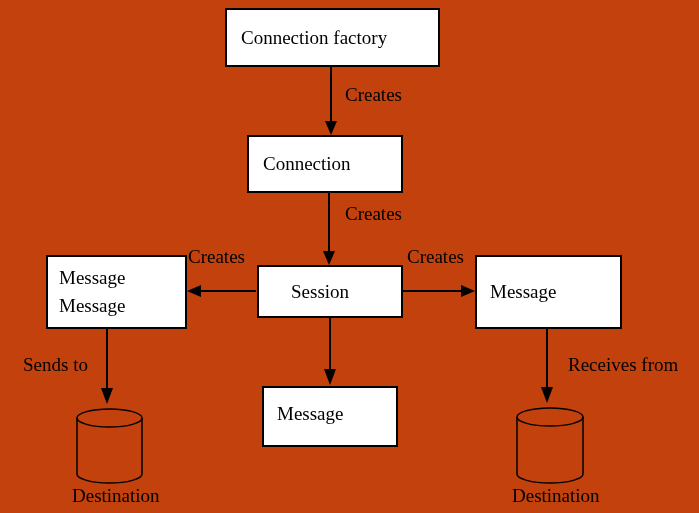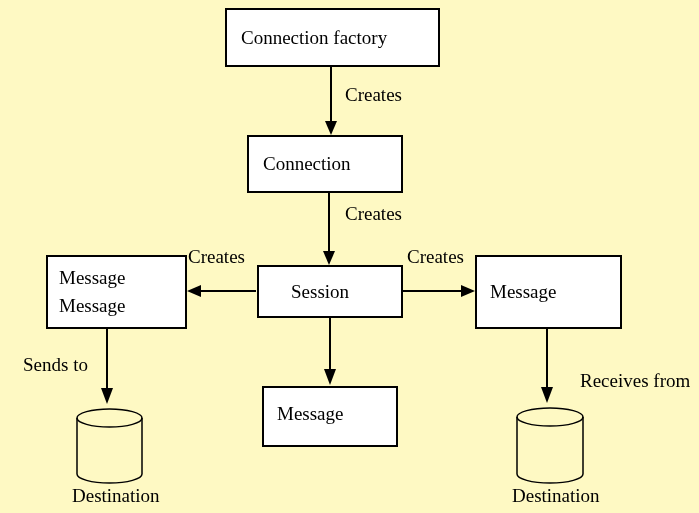--- a/index.html
+++ b/index.html
@@ -4,21 +4,21 @@
 <style>
   html, body {
     margin: 0;
     padding: 0;
     background: #ffffff;
   }
   .canvas {
     position: relative;
     width: 699px;
     height: 513px;
-    background: #fef9c3;
+    background: #c2410c;
     font-family: "Liberation Serif", "DejaVu Serif", serif;
     font-size: 19px;
     color: #000000;
     overflow: hidden;
   }
   .box {
     position: absolute;
     border: 2px solid #000000;
     background: #ffffff;
     box-sizing: border-box;
@@ -115,19 +115,19 @@
   <div class="edge-label" style="left:345px; top:84px;">Creates</div>
 
   <div class="edge-label" style="left:345px; top:203px;">Creates</div>
 
   <div class="edge-label" style="left:188px; top:246px;">Creates</div>
 
   <div class="edge-label" style="left:407px; top:246px;">Creates</div>
 
   <div class="edge-label" style="left:23px; top:354px;">Sends to</div>
 
-  <div class="edge-label" style="left:580px; top:354px;margin-top:16px;">Receives from</div>
+  <div class="edge-label" style="left:568px; top:354px;">Receives from</div>
 
   <div class="edge-label" style="left:72px; top:485px;">Destination</div>
 
   <div class="edge-label" style="left:512px; top:485px;">Destination</div>
 
 </div>
 
 </body></html>

